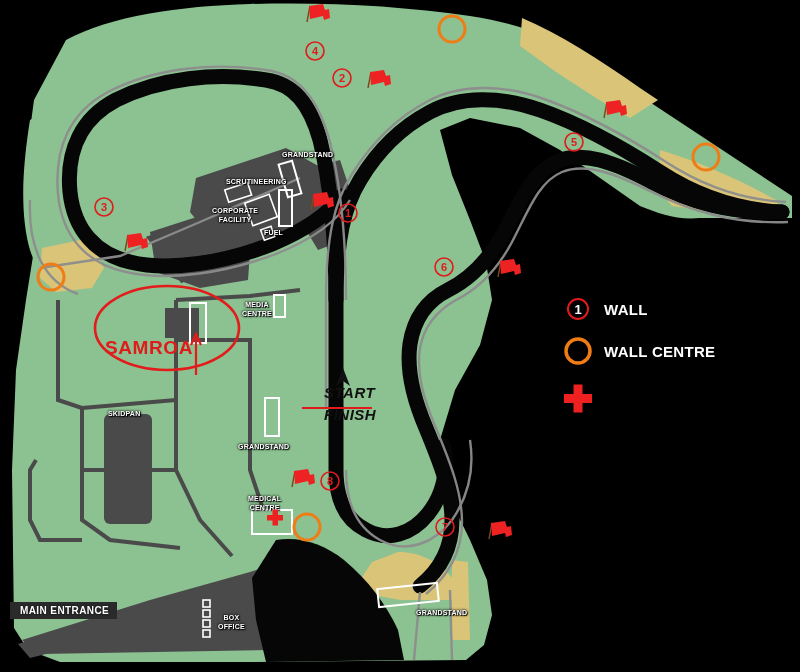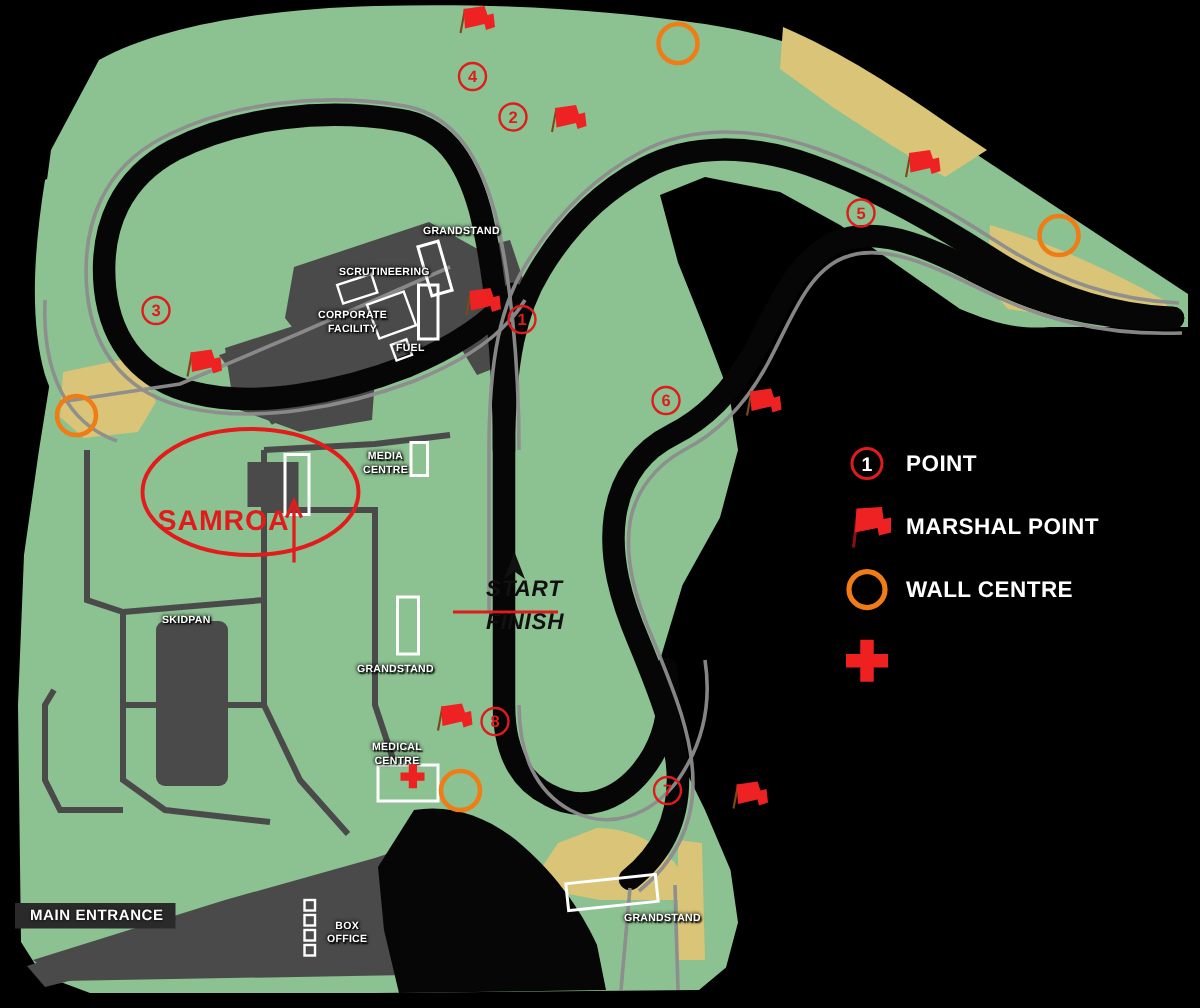--- a/index.html
+++ b/index.html
@@ -394,30 +394,21 @@
   </svg>
 
   <div id="legend">
       <div class="legend-row">
         <div class="legend-icon">
           <svg width="34" height="34" viewBox="0 0 34 34">
             <circle cx="17" cy="17" r="10" fill="none" stroke="#e01b1b" stroke-width="2"></circle>
             <text x="17" y="22" text-anchor="middle" fill="#ffffff" font-family="&quot;Liberation Sans&quot;,sans-serif" font-weight="bold" font-size="13">1</text>
           </svg>
         </div>
-        <div class="legend-text">POINT</div>
-      </div>
-      <div class="legend-row">
-        <div class="legend-icon">
-          <svg width="34" height="34" viewBox="0 0 34 34">
-            <line x1="8" y1="31" x2="11" y2="6" stroke="#8a1010" stroke-width="2"></line>
-            <path d="M10,5 l17,-1 l1,8 l5,-1 l0,10 l-8,2 l-1,-5 l-15,3 Z" fill="#ee2222"></path>
-          </svg>
-        </div>
-        <div class="legend-text">MARSHAL POINT</div>
+        <div class="legend-text">WALL</div>
       </div>
       <div class="legend-row">
         <div class="legend-icon">
           <svg width="34" height="34" viewBox="0 0 34 34">
             <circle cx="17" cy="17" r="12" fill="none" stroke="#f07c15" stroke-width="3.5"></circle>
           </svg>
         </div>
         <div class="legend-text">WALL CENTRE</div>
       </div>
       <div class="legend-row" style="height: 52px;">

